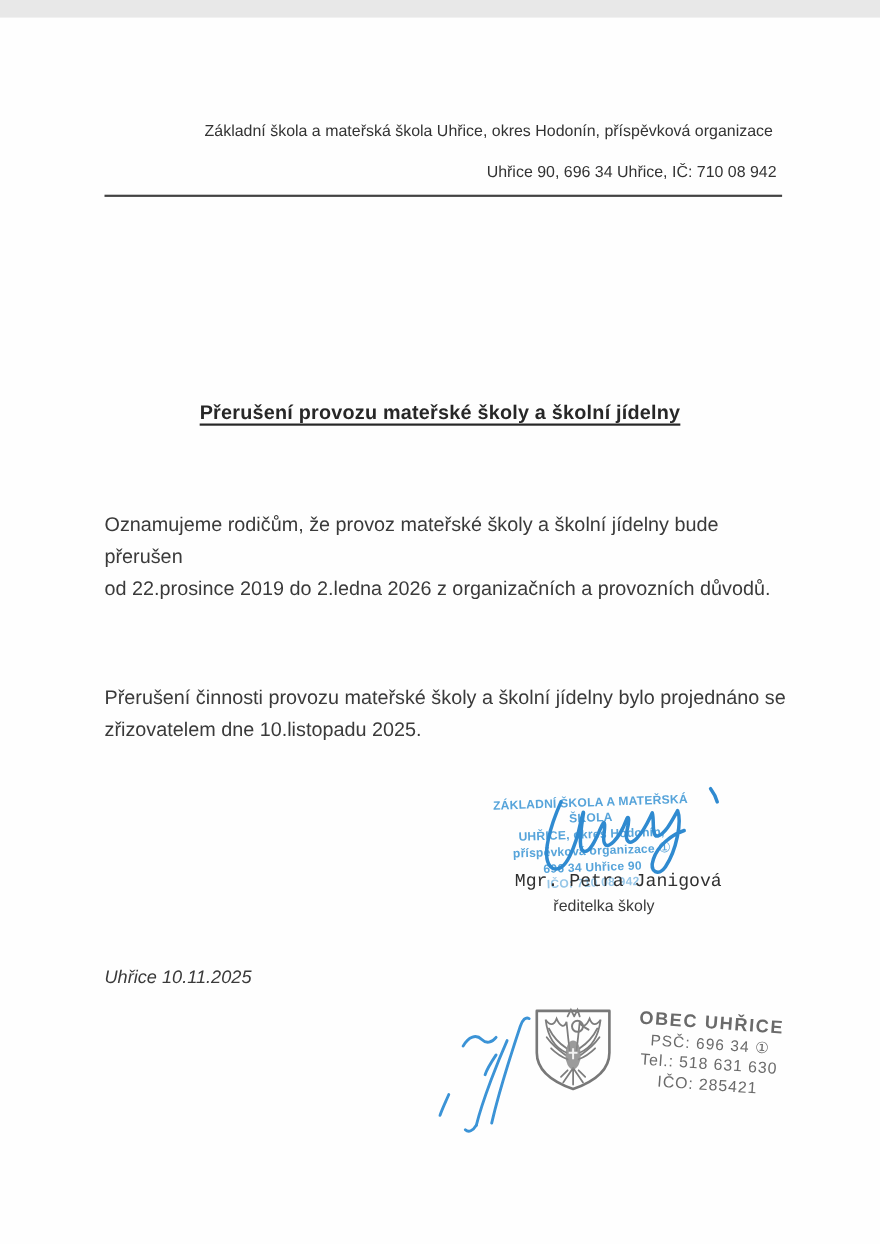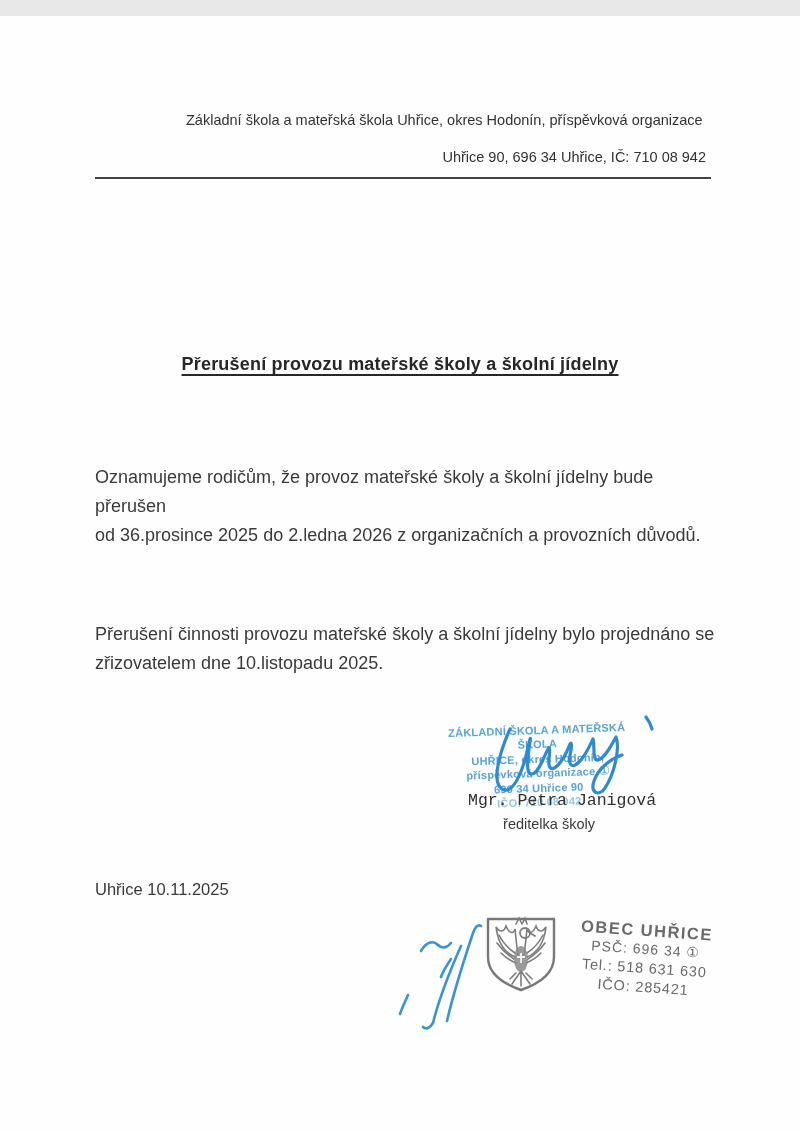--- a/index.html
+++ b/index.html
@@ -34,46 +34,46 @@
     font-size:11px;line-height:14.4px;font-weight:600;
     transform:rotate(-2deg);
     letter-spacing:.2px;
   }
   .school-stamp .faded{opacity:.62;}
   .stamp-badge{font-size:13px;font-weight:400;margin-left:3px;}
 
   .sig-name{font-size:16.5px;color:#303030;font-family:Liberation Mono, monospace;}
   .sig-role{width:150px;text-align:center;font-size:14.5px;color:#3a3a3a;}
 
-  .date-line{font-size:16.5px;color:#3a3a3a;}
+  .date-line{font-size:16.5px;color:#3a3a3a;font-style:italic;}
 
   .muni-text{
     width:178px;text-align:center;
     transform:rotate(4deg);
     line-height:19px;
   }
   .muni-l1{font-size:16.5px;font-weight:bold;letter-spacing:1.5px;}
   .muni-l2{font-size:14px;letter-spacing:1px;}
   .muni-l3{font-size:14.5px;letter-spacing:.8px;}
   .muni-l4{font-size:14.5px;letter-spacing:.8px;}
 </style>
 </head>
 <body>
 
 <div class="page">
 
   <div class="abs hdr nowrap" style="left:186px;top:96px;">Základní škola a mateřská škola Uhřice, okres Hodonín, příspěvková organizace</div>
   <div class="abs hdr nowrap" style="right:94px;top:133px;">Uhřice 90, 696 34 Uhřice, IČ: 710 08 942</div>
   <div class="abs divider" style="left:95px;top:161px;width:616px;"></div>
 
-  <div class="abs doc-title" style="left:0;top:338px;">Přerušení provozu mateřské školy a školní jídelny</div>
+  <div class="abs doc-title" style="left:0;top:349px;">Přerušení provozu mateřské školy a školní jídelny</div>
 
   <div class="abs para" style="left:95px;top:447px;">
     <div>Oznamujeme rodičům, že provoz mateřské školy a školní jídelny bude přerušen</div>
-    <div>od 36.prosince 2025 do 2.ledna 2026 z organizačních a provozních důvodů.</div>
+    <div>od 22.prosince 2019 do 2.ledna 2026 z organizačních a provozních důvodů.</div>
   </div>
 
   <div class="abs para" style="left:95px;top:604px;">
     <div>Přerušení činnosti provozu mateřské školy a školní jídelny bylo projednáno se</div>
     <div>zřizovatelem dne 10.listopadu 2025.</div>
   </div>
 
   <div class="abs school-stamp" style="left:433px;top:707px;color:#57a4da;">
     <div>ZÁKLADNÍ ŠKOLA A MATEŘSKÁ ŠKOLA</div>
     <div><span>UHŘICE, okres Hodonín,</span></div>

